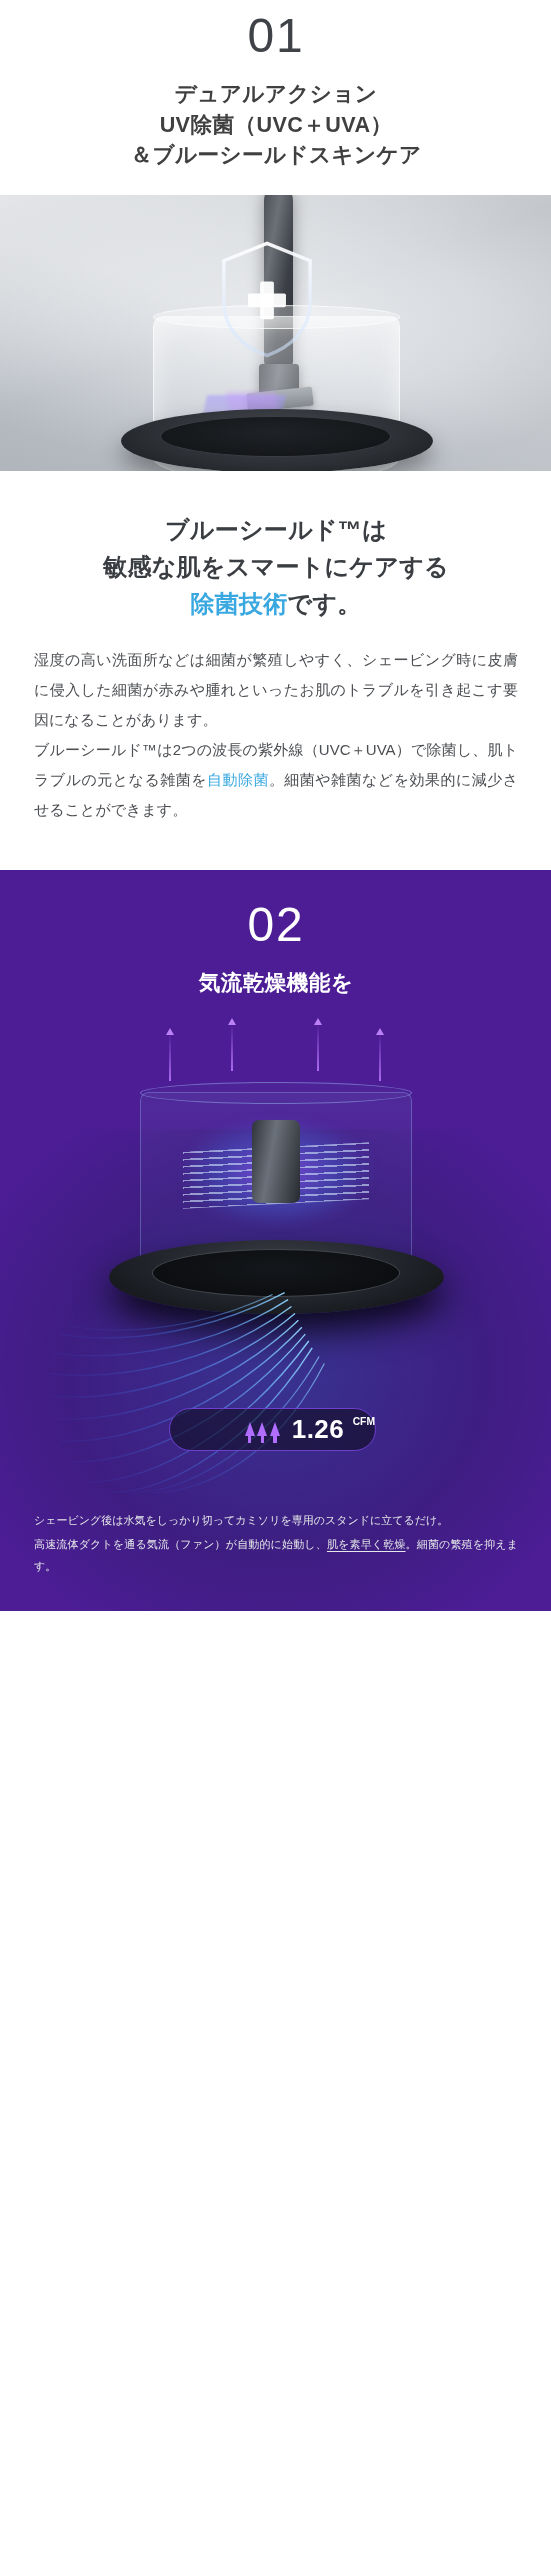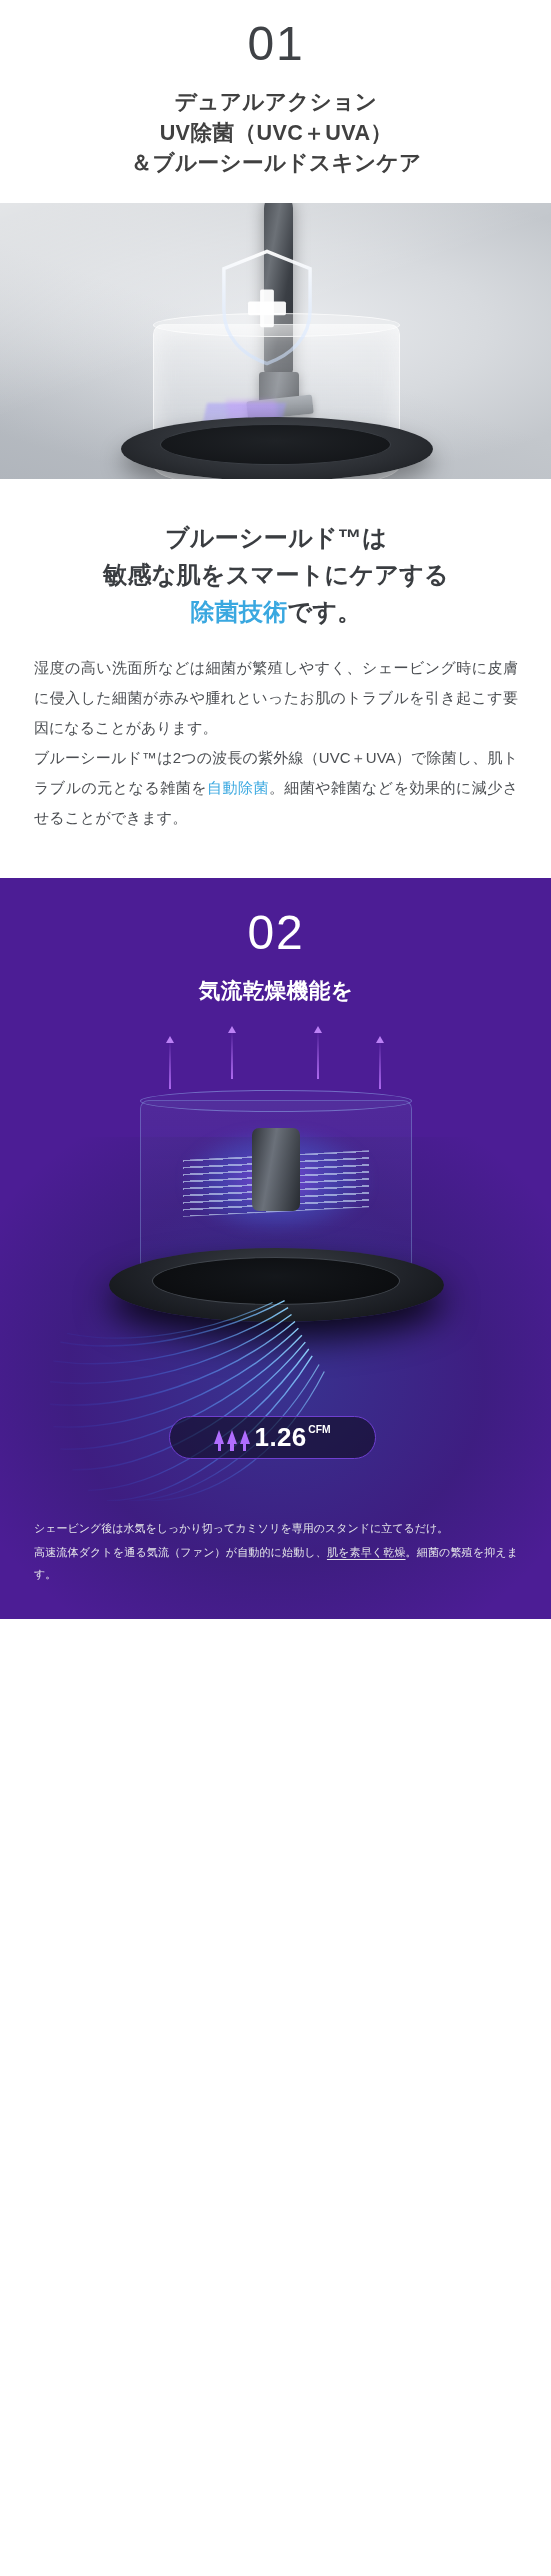--- a/index.html
+++ b/index.html
@@ -6,21 +6,21 @@
   html, body {
     width: 552px;
     background: #ffffff;
     font-family: "Liberation Sans", sans-serif;
   }
   body { width: 552px; }
 
   .page { width: 552px; position: relative; overflow: hidden; }
 
   
-  .sec-light { background: #ffffff; padding-top: 20px; }
+  .sec-light { background: #ffffff; padding-top: 12px; }
 
   .num {
     font-size: 48px;
     font-weight: 300;
     letter-spacing: 1.7px;
     text-align: center;
     line-height: 1.0;
     color: #3f4246;
   }
   .num-dark { color: #ffffff; }
@@ -260,22 +260,22 @@
   
   .cfm {
     position: absolute;
     left: 169px; top: 390px;
     width: 207px; height: 43px;
     border: 1.7px solid #6f3fd0;
     border-radius: 21.6px;
     background: rgba(10,10,20,0.55);
     display: flex;
     align-items: center;
-    justify-content: center;
-    gap: 5px;
+    justify-content: flex-end;
+    gap: 12px;
   }
   .cfm-arrows { display: flex; gap: 2.6px; align-items: flex-end; }
   .cfm-arrows span {
     display: block;
     width: 0; height: 0;
     border-left: 5.2px solid transparent;
     border-right: 5.2px solid transparent;
     border-bottom: 14px solid #b06dff;
     position: relative;
   }

